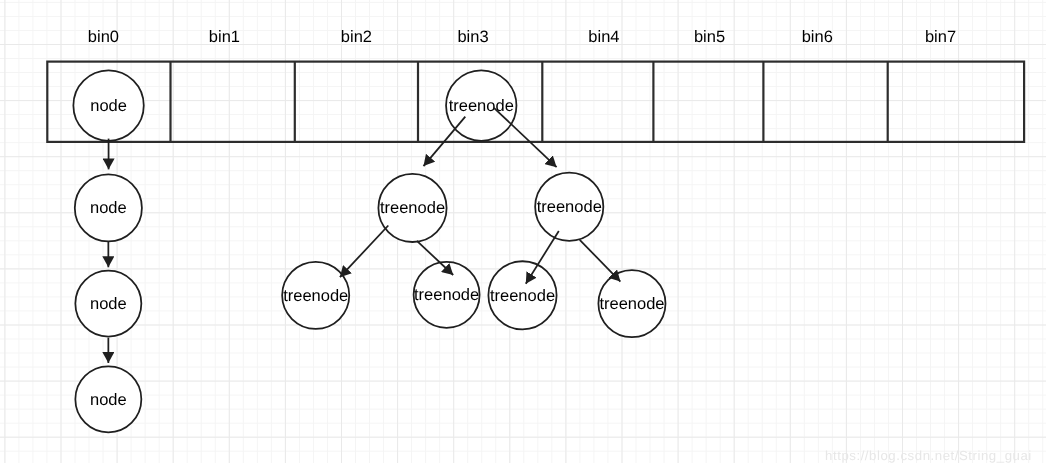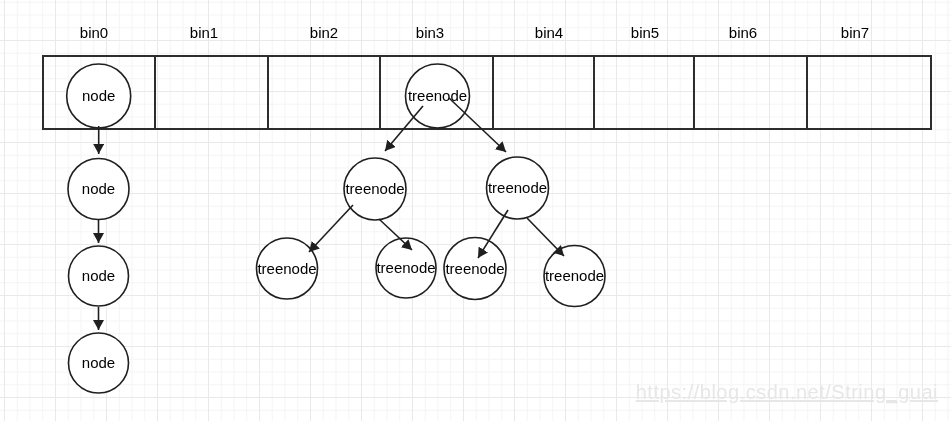--- a/index.html
+++ b/index.html
@@ -47,27 +47,26 @@
     stroke-width: 2;
     fill: none;
   }
   .edge {
     stroke: #1f1f1f;
     stroke-width: 1.6;
   }
   .watermark {
     position: absolute;
     right: 13px;
-    bottom: 17px;
-    font-size: 20px;
+    bottom: 0;
+    font-size: 12px;
     letter-spacing: 0.5px;
     color: #e7e7e7;
     user-select: none;
     white-space: nowrap;
-    text-decoration: underline;
   }
 </style>
 </head>
 <body>
 
 <div class="canvas">
   <svg class="diagram" width="951" height="421" viewBox="0 0 951 421">
     <defs>
       <marker id="arrowhead" markerUnits="userSpaceOnUse" markerWidth="10" markerHeight="11" viewBox="0 0 10 11" refX="10" refY="5.5" orient="auto">
         <path d="M0,0 L10,5.5 L0,11 Z" fill="#1f1f1f"></path>

